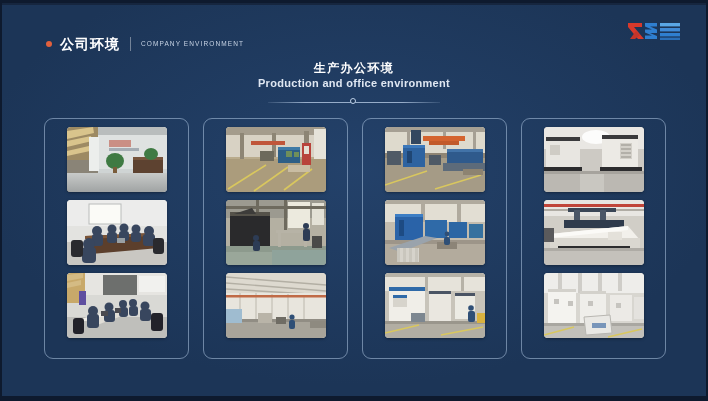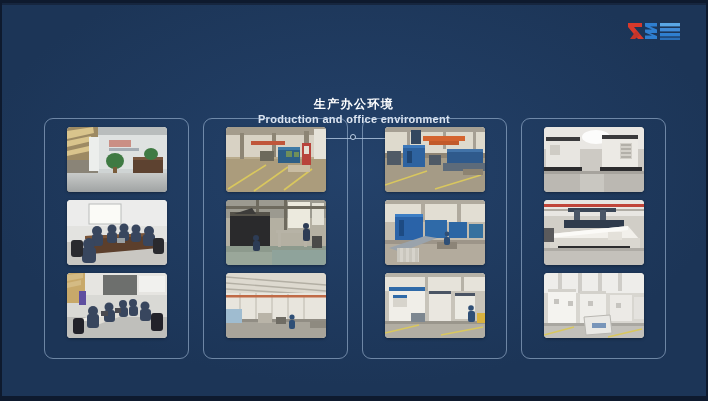--- a/index.html
+++ b/index.html
@@ -20,21 +20,21 @@
   .header{position:absolute;left:44px;top:32px;display:flex;align-items:center;height:18px;}
   .hdr-dot{width:6px;height:6px;border-radius:50%;background:#e2603d;margin-right:8px;}
   .hdr-cn{font-size:14px;font-weight:bold;color:#ffffff;letter-spacing:1px;line-height:1;}
   .hdr-sep{width:1px;height:14px;background:rgba(255,255,255,0.38);margin:0 10px;}
   .hdr-en{font-size:6.5px;color:#c7d3e4;letter-spacing:1.1px;line-height:1;white-space:nowrap;}
 
   
   .logo{position:absolute;right:22px;top:14px;width:58px;height:28px;}
 
   
-  .titleblock{position:absolute;left:0;right:0;top:58px;text-align:center;margin-top:36px;}
+  .titleblock{position:absolute;left:0;right:0;top:58px;text-align:center;}
   .title-cn{font-size:12px;font-weight:bold;color:#ffffff;letter-spacing:1.4px;line-height:15px;}
   .title-en{font-size:11px;font-weight:bold;color:#dfe7f2;letter-spacing:0.3px;line-height:12px;margin-top:1px;}
   .rule{position:relative;width:172px;height:10px;margin:8px auto 0;}
   .rule:before{content:"";position:absolute;left:0;right:0;top:4.5px;height:1px;
     background:linear-gradient(to right,rgba(190,210,235,0.12),rgba(190,210,235,0.75) 22%,rgba(190,210,235,0.75) 78%,rgba(190,210,235,0.12));}
   .rule-dot{position:absolute;left:50%;top:1px;margin-left:-4px;width:6px;height:6px;border-radius:50%;
     border:1px solid #bcd0e8;background:#1c3557;box-sizing:border-box;}
 
   
   .columns{position:absolute;left:42px;top:115px;width:622px;height:241px;
@@ -59,20 +59,26 @@
   .strip-bottom{position:absolute;left:0;right:0;bottom:0;height:3px;background:#0e1a2e;}
   .strip-top{position:absolute;left:0;right:0;top:0;height:2px;background:#16263f;}
 </style>
 </head>
 <body>
 
 <div class="slide">
 
   <div class="strip-top"></div>
 
+  <div class="header">
+    <span class="hdr-dot"></span>
+    <span class="hdr-cn">公司环境</span>
+    <span class="hdr-sep"></span>
+    <span class="hdr-en">COMPANY ENVIRONMENT</span>
+  </div>
 
   <div class="logo">
     <svg viewBox="0 0 58 28" width="58" height="28" aria-hidden="true">
 
       <path d="M2 6 L16 6 L16 10 L8 10 L18 22 L12 22 L2 10 Z" fill="#d8392b"></path>
       <path d="M4 22 L10 14 L14 18 L9 22 Z" fill="#c4352a"></path>
 
       <path d="M19 6 L31 6 L31 9.5 L24 9.5 L31 12.5 L31 16 L24 16 L31 19 L31 22 L19 22 L19 18.5 L26 18.5 L19 15.5 L19 12.5 L26 12.5 L19 9.5 Z" fill="#2f7fd0"></path>
 
       <rect x="34" y="6" width="20" height="3.4" fill="#5aa7e6"></rect>

